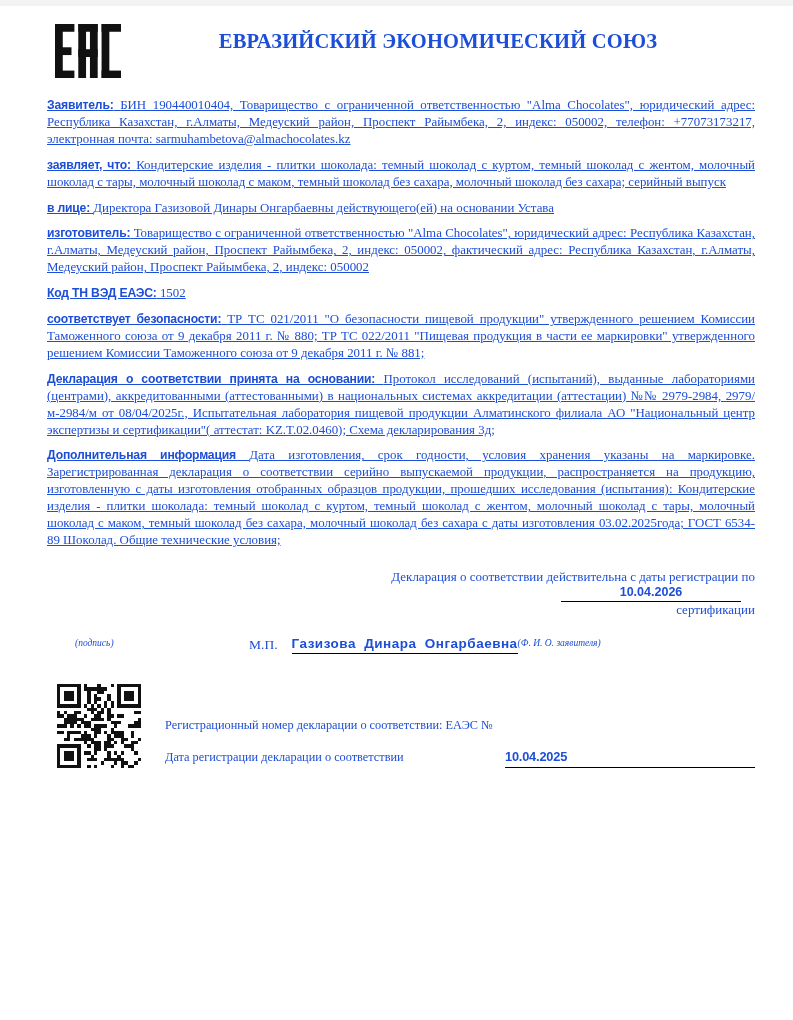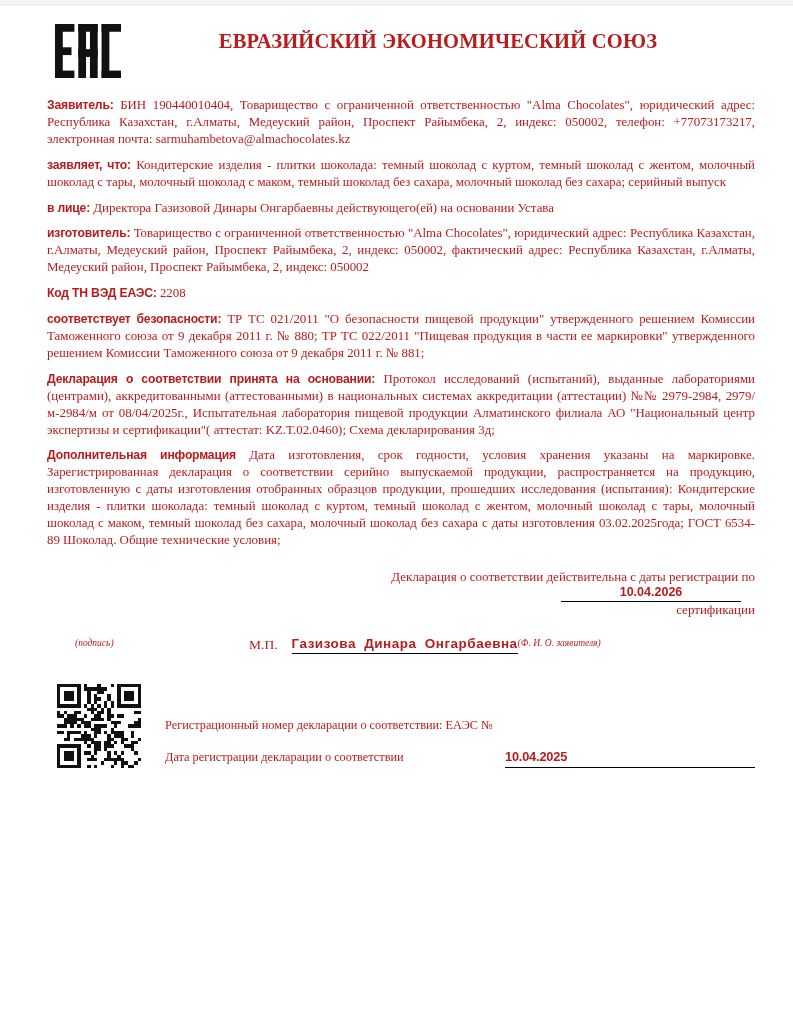--- a/index.html
+++ b/index.html
@@ -3,21 +3,21 @@
 <meta charset="utf-8">
 <style>
   html,body{margin:0;padding:0;background:#ffffff;}
   .page{
     position:relative;
     width:793px;height:1020px;
     background:#ffffff;
     box-sizing:border-box;
     padding:0 38px 0 47px;
     font-family:"Liberation Serif", serif;
-    color:#b91c1c;
+    color:#1d4ed8;
     overflow:hidden;
   }
   .topbar{
     position:absolute;top:0;left:0;width:793px;height:6px;
     background:#f3f3f3;
   }
   .header{
     display:flex;align-items:flex-start;
     padding-top:24px;
   }
@@ -26,20 +26,21 @@
     flex:1;text-align:center;
     font-weight:700;font-size:20.5px;line-height:26px;
     letter-spacing:0.2px;
     padding-top:4px;
   }
   .docbody{margin-top:17px;}
   .para{
     font-size:12.9px;line-height:16.9px;
     text-align:justify;
     margin:0 0 9px 0;
+    text-decoration:underline;
   }
   .lbl{
     font-family:"Liberation Sans", sans-serif;
     font-weight:700;font-size:12.2px;
     letter-spacing:-0.2px;
   }
   .validrow{
     display:flex;align-items:flex-end;
     margin-top:20px;
     font-size:13px;
@@ -134,21 +135,21 @@
     <div class="titles">
       <div>ЕВРАЗИЙСКИЙ ЭКОНОМИЧЕСКИЙ СОЮЗ</div>
     </div>
   </div>
 
   <div class="docbody">
     <p class="para"><span class="lbl">Заявитель:</span> <span>БИН 190440010404, Товарищество с ограниченной ответственностью "Alma Chocolates", юридический адрес: Республика Казахстан, г.Алматы, Медеуский район, Проспект Райымбека, 2, индекс: 050002, телефон: +77073173217, электронная почта: sarmuhambetova@almachocolates.kz</span></p>
     <p class="para"><span class="lbl">заявляет, что:</span> <span>Кондитерские изделия - плитки шоколада: темный шоколад с куртом, темный шоколад с жентом, молочный шоколад с тары, молочный шоколад с маком, темный шоколад без сахара, молочный шоколад без сахара; серийный выпуск</span></p>
     <p class="para"><span class="lbl">в лице:</span> <span>Директора Газизовой Динары Онгарбаевны действующего(ей) на основании Устава</span></p>
     <p class="para"><span class="lbl">изготовитель:</span> <span>Товарищество с ограниченной ответственностью "Alma Chocolates", юридический адрес: Республика Казахстан, г.Алматы, Медеуский район, Проспект Райымбека, 2, индекс: 050002, фактический адрес: Республика Казахстан, г.Алматы, Медеуский район, Проспект Райымбека, 2, индекс: 050002</span></p>
-    <p class="para"><span class="lbl">Код ТН ВЭД ЕАЭС:</span> <span>2208</span></p>
+    <p class="para"><span class="lbl">Код ТН ВЭД ЕАЭС:</span> <span>1502</span></p>
     <p class="para"><span class="lbl">соответствует безопасности:</span> <span>ТР ТС 021/2011 "О безопасности пищевой продукции" утвержденного решением Комиссии Таможенного союза от 9 декабря 2011 г. № 880; ТР ТС 022/2011 "Пищевая продукция в части ее маркировки" утвержденного решением Комиссии Таможенного союза от 9 декабря 2011 г. № 881;</span></p>
     <p class="para"><span class="lbl">Декларация о соответствии принята на основании:</span> <span>Протокол исследований (испытаний), выданные лабораториями (центрами), аккредитованными (аттестованными) в национальных системах аккредитации (аттестации) №№ 2979-2984, 2979/м-2984/м от 08/04/2025г., Испытательная лаборатория пищевой продукции Алматинского филиала АО "Национальный центр экспертизы и сертификации"( аттестат: KZ.T.02.0460); Схема декларирования 3д;</span></p>
     <p class="para"><span class="lbl">Дополнительная информация</span> <span>Дата изготовления, срок годности, условия хранения указаны на маркировке. Зарегистрированная декларация о соответствии серийно выпускаемой продукции, распространяется на продукцию, изготовленную с даты изготовления отобранных образцов продукции, прошедших исследования (испытания): Кондитерские изделия - плитки шоколада: темный шоколад с куртом, темный шоколад с жентом, молочный шоколад с тары, молочный шоколад с маком, темный шоколад без сахара, молочный шоколад без сахара с даты изготовления 03.02.2025года; ГОСТ 6534-89 Шоколад. Общие технические условия;</span></p>
   </div>
 
   <div class="validrow">
     <span class="pre">Декларация о соответствии действительна с даты регистрации по</span>
     <span class="datefield">10.04.2026</span>
     <span class="suf">сертификации</span>
   </div>

